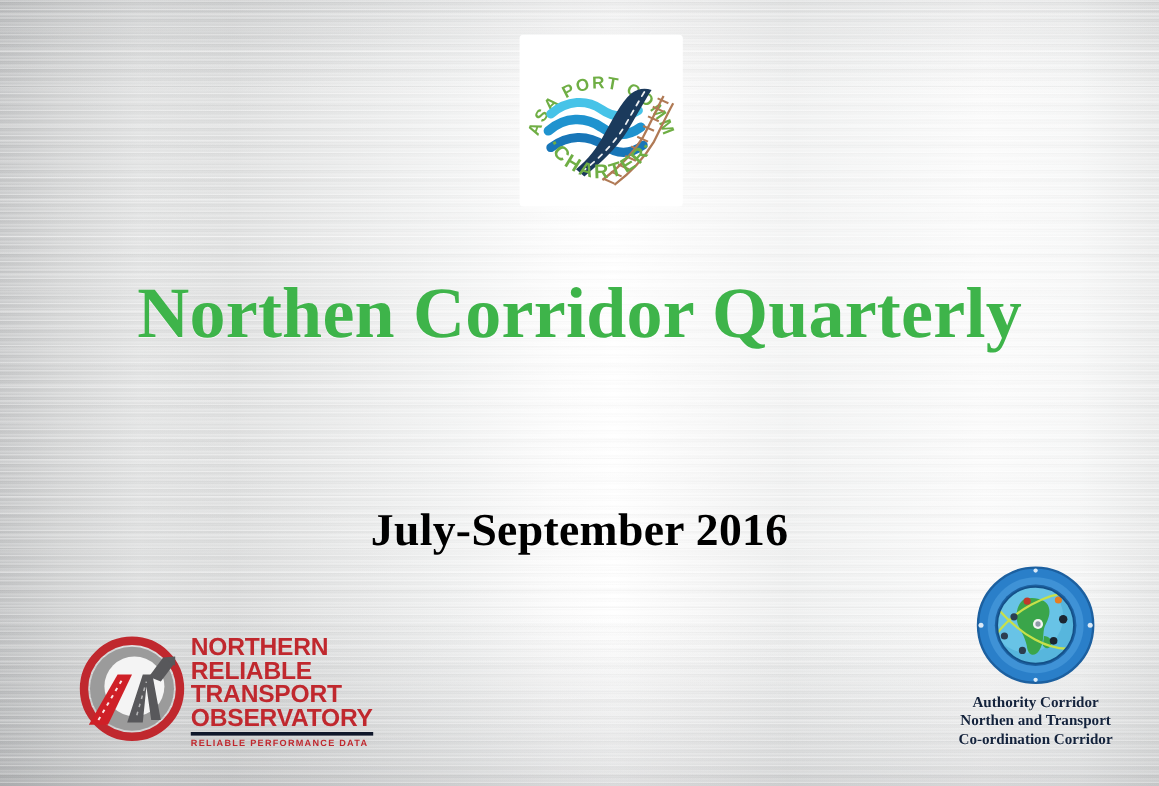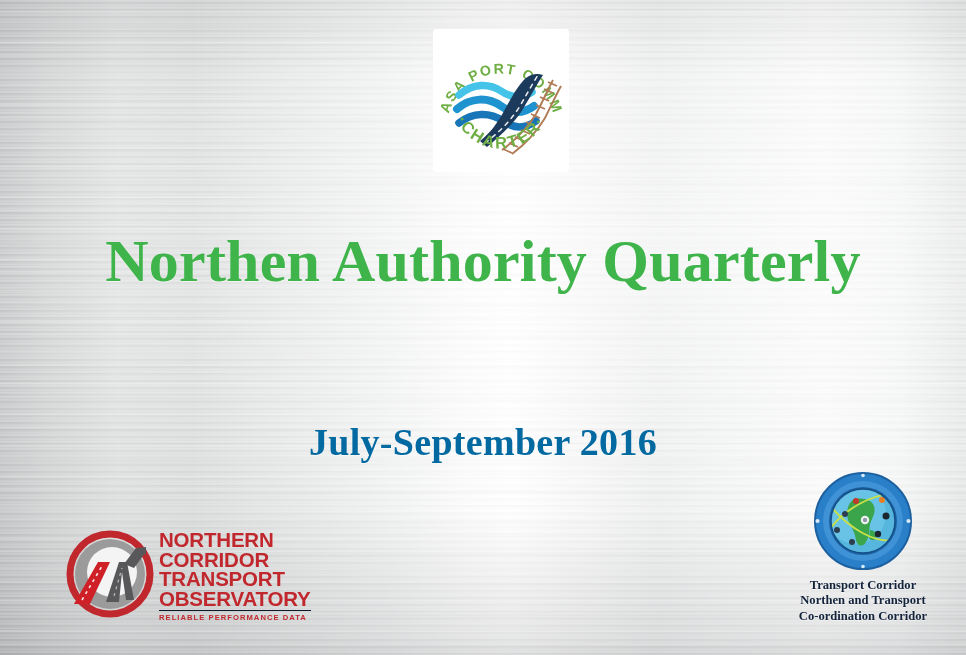--- a/index.html
+++ b/index.html
@@ -123,21 +123,21 @@
     line-height: 66px;
     letter-spacing: 0.2px;
     white-space: nowrap;
     text-shadow: 0 1px 0 rgba(255,255,255,0.55);
   }
   .subtitle {
     position: absolute;
     left: 0; right: 0;
     top: 419px;
     text-align: center;
-    color: #0369a1;
+    color: #000000;
     font-family: "Liberation Serif", serif;
     font-weight: bold;
     font-size: 38px;
     line-height: 46px;
     letter-spacing: 0.3px;
     white-space: nowrap;
     text-shadow: 0 1px 0 rgba(255,255,255,0.5);
   }
 
   
@@ -162,21 +162,21 @@
     font-weight: bold;
     font-size: 20.5px;
     line-height: 19.5px;
     letter-spacing: -0.2px;
     white-space: nowrap;
   }
   .ncto-tag {
     display: block;
     margin-top: 2px;
     padding-top: 2px;
-    border-top: 1px solid #0f172a;
+    border-top: 3px solid #0f172a;
     color: #c0282e;
     font-family: "Liberation Sans", sans-serif;
     font-size: 7.6px;
     font-weight: bold;
     letter-spacing: 1.05px;
     white-space: nowrap;
   }
 
   
   .ncttca {
@@ -251,21 +251,21 @@
         </g>
       </g>
 
       <text font-family="Liberation Sans, sans-serif" font-size="16.5" font-weight="bold" fill="#6fae44" letter-spacing="2.2">
         <textPath href="#arcBot" startOffset="50%" text-anchor="middle">·CHARTER·</textPath>
       </text>
     </svg>
   </div>
 
   <div class="title-block">
-    <span class="title-line">Northen Authority Quarterly</span>
+    <span class="title-line">Northen Corridor Quarterly</span>
   </div>
 
   <div class="subtitle">July-September 2016</div>
 
   <div class="ncto">
     <svg class="ncto-mark" viewBox="0 0 92 92">
 
       <circle cx="46" cy="46" r="40" fill="none" stroke="#c0282e" stroke-width="7"></circle>
 
       <circle cx="46" cy="46" r="35" fill="#9b9b9b"></circle>
@@ -278,21 +278,21 @@
       <path d="M 72,20 L 82,19 L 82,27 Z" fill="#58585b"></path>
 
       <path d="M 10,76 L 34,34 L 46,34 L 26,76 Z" fill="#cf2027"></path>
       <path d="M 18,72 L 38,38" fill="none" stroke="#ffffff" stroke-width="1.6" stroke-dasharray="3 4" opacity="0.9"></path>
 
       <path d="M 50,68 L 58,40" fill="none" stroke="#e8e8e8" stroke-width="1.3" stroke-dasharray="3 4" opacity="0.65"></path>
     </svg>
 
     <div class="ncto-text">
       <span class="ncto-word">NORTHERN</span>
-      <span class="ncto-word">CORRIDOR</span>
+      <span class="ncto-word">RELIABLE</span>
       <span class="ncto-word">TRANSPORT</span>
       <span class="ncto-word">OBSERVATORY</span>
       <span class="ncto-tag">RELIABLE PERFORMANCE DATA</span>
     </div>
   </div>
 
   <div class="ncttca">
     <svg class="ncttca-emblem" viewBox="0 0 102 102">
       <defs>
         <path id="ringTop" d="M 20,56 A 33,33 0 0 1 82,56" fill="none"></path>
@@ -344,19 +344,19 @@
           <circle cx="66" cy="64" r="3.2" fill="#1b2631"></circle>
           <circle cx="40" cy="72" r="3" fill="#2c3e50"></circle>
           <circle cx="53" cy="50" r="4.2" fill="#f2f2f2"></circle>
           <circle cx="53" cy="50" r="2.2" fill="#8e9aa5"></circle>
         </g>
       </g>
       <circle cx="51" cy="51" r="32" fill="none" stroke="#145088" stroke-width="1.4"></circle>
     </svg>
 
     <div class="ncttca-caption">
-      <span>Transport Corridor</span>
+      <span>Authority Corridor</span>
       <span>Northen and Transport</span>
       <span>Co-ordination Corridor</span>
     </div>
   </div>
 
 </div>
 
 </body></html>

